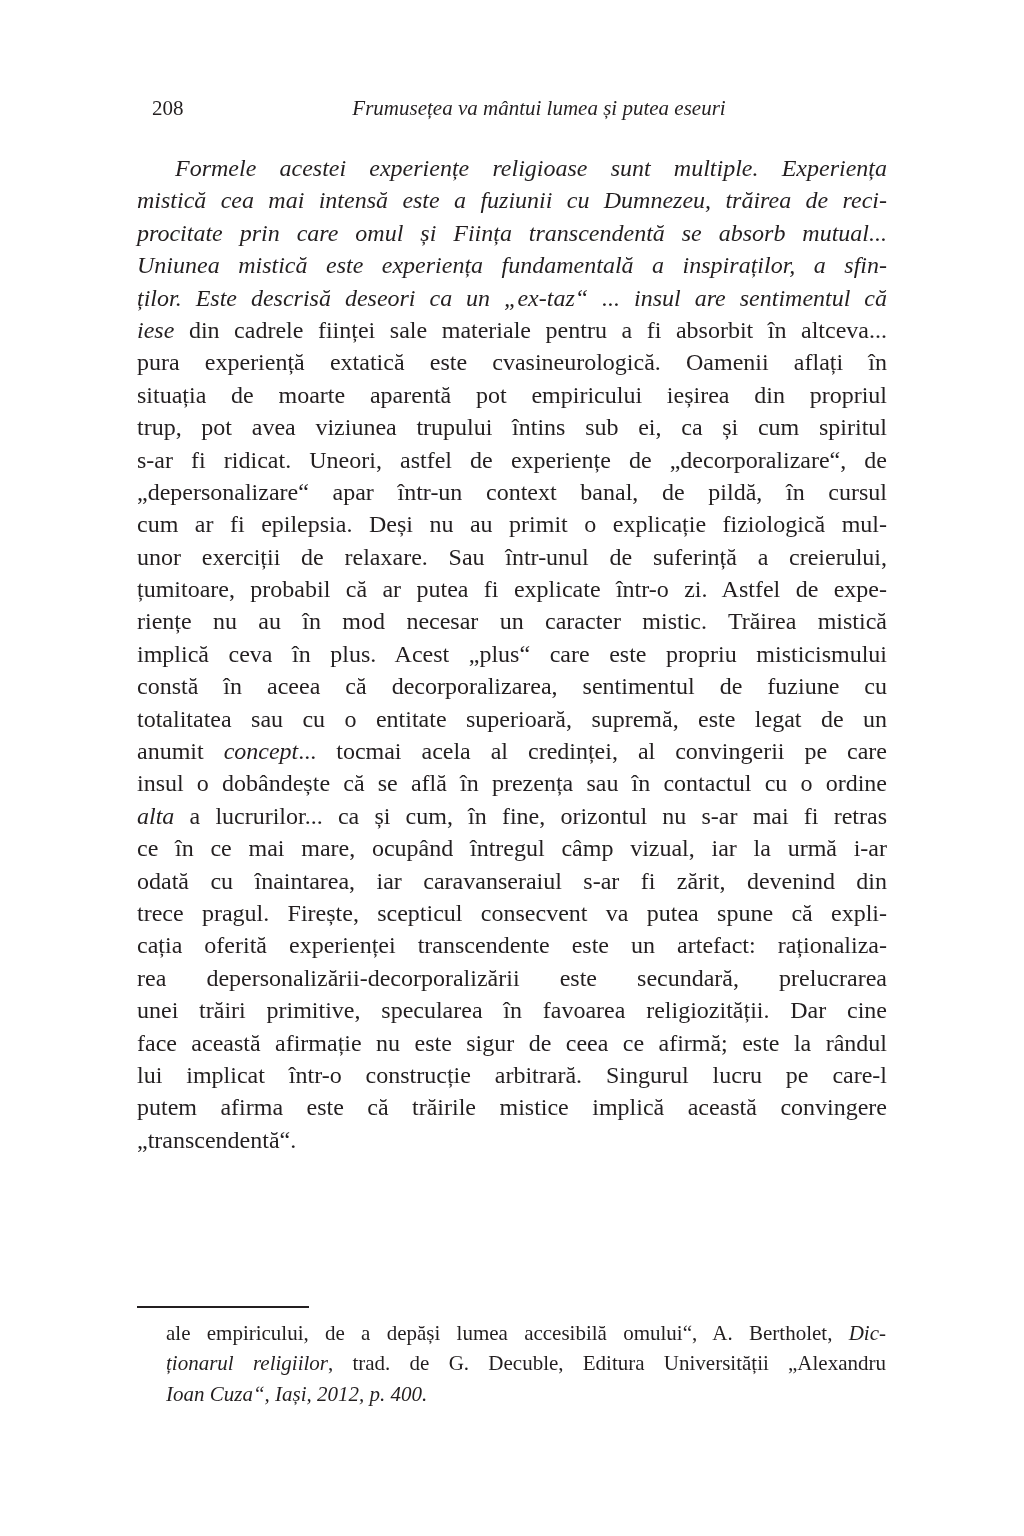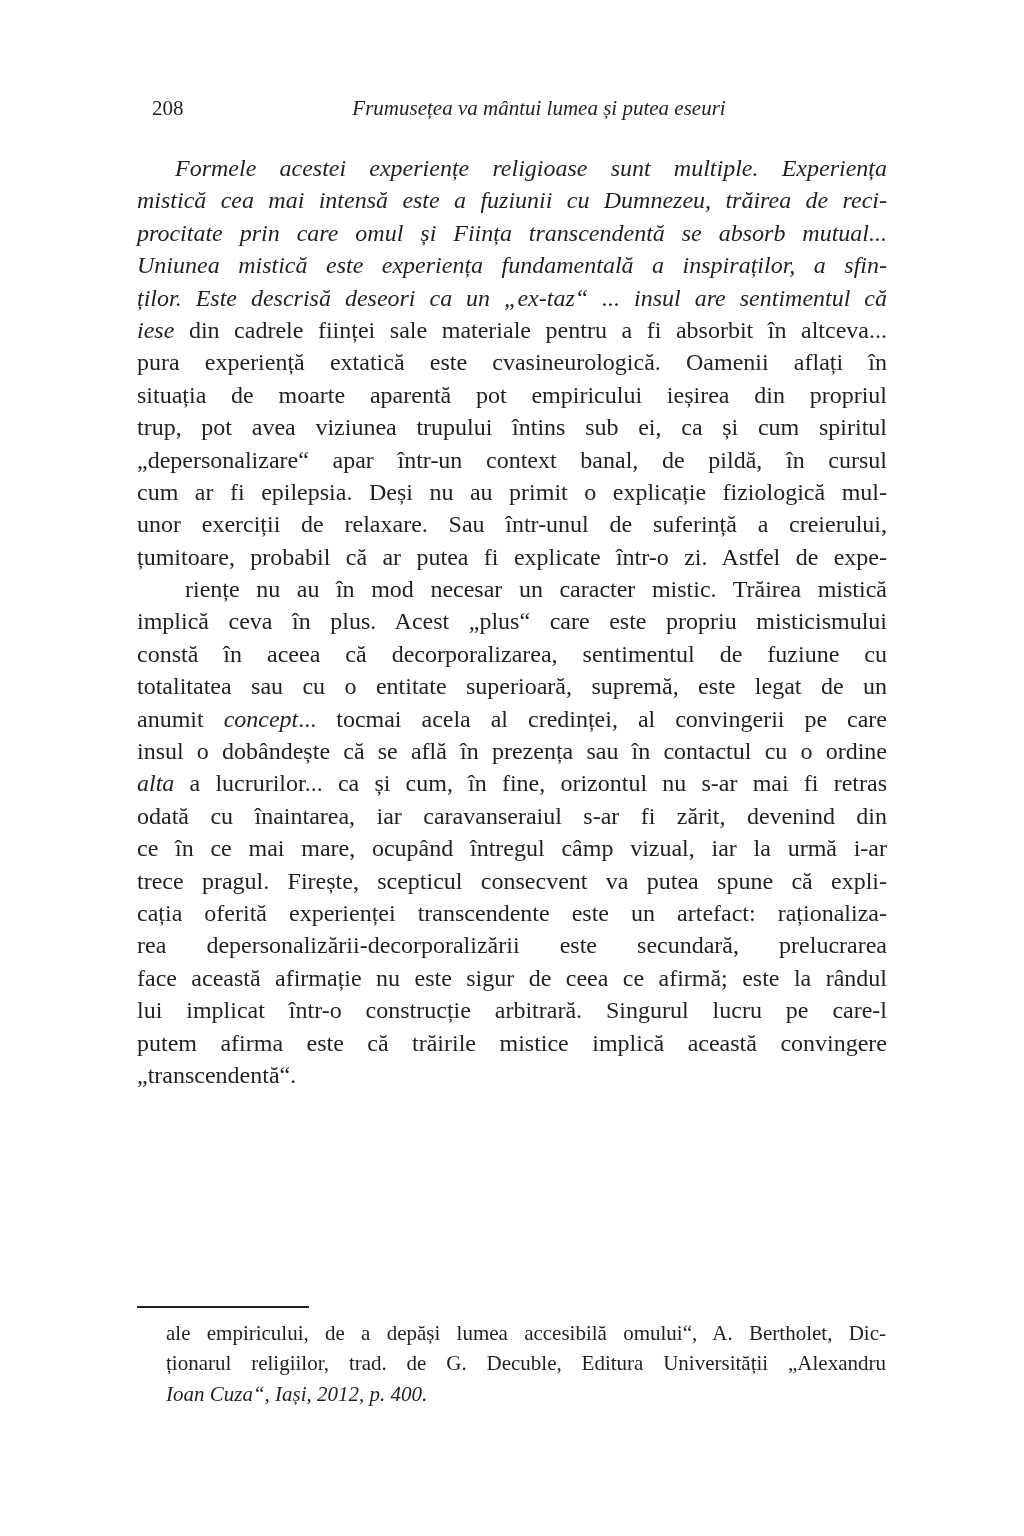--- a/index.html
+++ b/index.html
@@ -14,56 +14,58 @@
           text-align: justify; text-align-last: justify; white-space: nowrap; overflow: visible; }
   .line.first { text-indent: 38px; }
   .line.last { text-align-last: left; }
   .line span.it { font-style: italic; }
   .footnote-rule { position: absolute; top: 1306px; left: 137px; width: 172px; height: 0;
                    border-top: 2px solid #231f20; }
   .footnote { position: absolute; top: 1318px; left: 166px; width: 720px; }
   .fline { display: block; font-size: 21px; line-height: 30.4px; height: 30.4px;
            text-align: justify; text-align-last: justify; white-space: nowrap; }
   .fline.last { text-align-last: left; font-style: italic; }
-  .it { }
+  .it { font-style: italic; }
 </style>
 </head>
 <body>
 
 <div class="header">
   <span class="page-number">208</span>
   <span class="running-title">Frumusețea va mântui lumea și putea eseuri</span>
 </div>
 
 <div class="body-text" id="body-text">
     <div class="line first" style="text-align: left; word-spacing: 0px;"><span class="it">Formele acestei experiențe religioase sunt multiple. Experiența</span></div>
     <div class="line" style="text-align: left; word-spacing: 0px;"><span class="it">mistică cea mai intensă este a fuziunii cu Dumnezeu, trăirea de reci-</span></div>
     <div class="line" style="text-align: left; word-spacing: 0px;"><span class="it">procitate prin care omul și Ființa transcendentă se absorb mutual...</span></div>
     <div class="line" style="text-align: right; word-spacing: 0px;"><span class="it">Uniunea mistică este experiența fundamentală a inspiraților, a sfin-</span></div>
     <div class="line" style="text-align: left; word-spacing: 0px;"><span class="it">ților. Este descrisă deseori ca un „ex-taz“ ... insul are sentimentul că</span></div>
     <div class="line" style="text-align: left; word-spacing: 0px;"><span class="it">iese</span><span> din cadrele ființei sale materiale pentru a fi absorbit în altceva...</span></div>
     <div class="line" style="text-align: left; word-spacing: 0px;"><span>pura experiență extatică este cvasineurologică. Oamenii aflați în</span></div>
     <div class="line" style="text-align: left; word-spacing: 0px;"><span>situația de moarte aparentă pot empiricului ieșirea din propriul</span></div>
     <div class="line" style="text-align: left; word-spacing: 0px;"><span>trup, pot avea viziunea trupului întins sub ei, ca și cum spiritul</span></div>
+    <div class="line" style="text-align: left; word-spacing: 0px;"><span>s-ar fi ridicat. Uneori, astfel de experiențe de „decorporalizare“, de</span></div>
     <div class="line" style="text-align: left; word-spacing: 0px;"><span>„depersonalizare“ apar într-un context banal, de pildă, în cursul</span></div>
     <div class="line" style="text-align: left; word-spacing: 0px;"><span>cum ar fi epilepsia. Deși nu au primit o explicație fiziologică mul-</span></div>
     <div class="line" style="text-align: left; word-spacing: 0px;"><span>unor exerciții de relaxare. Sau într-unul de suferință a creierului,</span></div>
     <div class="line" style="text-align: left; word-spacing: 0px;"><span>țumitoare, probabil că ar putea fi explicate într-o zi. Astfel de expe-</span></div>
-    <div class="line" style="text-align: left; word-spacing: 0px; margin-left: 48px;"><span>riențe nu au în mod necesar un caracter mistic. Trăirea mistică</span></div>
+    <div class="line" style="text-align: left; word-spacing: 0px;"><span>riențe nu au în mod necesar un caracter mistic. Trăirea mistică</span></div>
     <div class="line" style="text-align: left; word-spacing: 0px;"><span>implică ceva în plus. Acest „plus“ care este propriu misticismului</span></div>
     <div class="line" style="text-align: left; word-spacing: 0px;"><span>constă în aceea că decorporalizarea, sentimentul de fuziune cu</span></div>
     <div class="line" style="text-align: left; word-spacing: 0px;"><span>totalitatea sau cu o entitate superioară, supremă, este legat de un</span></div>
     <div class="line" style="text-align: left; word-spacing: 0px;"><span>anumit </span><span class="it">concept</span><span>... tocmai acela al credinței, al convingerii pe care</span></div>
     <div class="line" style="text-align: left; word-spacing: 0px;"><span>insul o dobândește că se află în prezența sau în contactul cu o ordine</span></div>
     <div class="line" style="text-align: left; word-spacing: 0px;"><span class="it">alta</span><span> a lucrurilor... ca și cum, în fine, orizontul nu s-ar mai fi retras</span></div>
+    <div class="line" style="text-align: left; word-spacing: 0px;"><span>ce în ce mai mare, ocupând întregul câmp vizual, iar la urmă i-ar</span></div>
     <div class="line" style="text-align: left; word-spacing: 0px;"><span>odată cu înaintarea, iar caravanseraiul s-ar fi zărit, devenind din</span></div>
-    <div class="line" style="text-align: left; word-spacing: 0px;"><span>ce în ce mai mare, ocupând întregul câmp vizual, iar la urmă i-ar</span></div>
     <div class="line" style="text-align: left; word-spacing: 0px;"><span>trece pragul. Firește, scepticul consecvent va putea spune că expli-</span></div>
     <div class="line" style="text-align: left; word-spacing: 0px;"><span>cația oferită experienței transcendente este un artefact: raționaliza-</span></div>
     <div class="line" style="text-align: left; word-spacing: 0px;"><span>rea depersonalizării-decorporalizării este secundară, prelucrarea</span></div>
+    <div class="line" style="text-align: left; word-spacing: 0px;"><span>unei trăiri primitive, specularea în favoarea religiozității. Dar cine</span></div>
     <div class="line" style="text-align: left; word-spacing: 0px;"><span>face această afirmație nu este sigur de ceea ce afirmă; este la rândul</span></div>
     <div class="line" style="text-align: left; word-spacing: 0px;"><span>lui implicat într-o construcție arbitrară. Singurul lucru pe care-l</span></div>
     <div class="line" style="text-align: left; word-spacing: 0px;"><span>putem afirma este că trăirile mistice implică această convingere</span></div>
     <div class="line last"><span>„transcendentă“.</span></div>
   </div>
 
 <div class="footnote-rule"></div>
 
 <div class="footnote" id="footnote">
     <div class="fline" style="text-align: left; word-spacing: 0px;"><span>ale empiricului, de a depăși lumea accesibilă omului“, A. Bertholet, </span><span class="it">Dic-</span></div>

